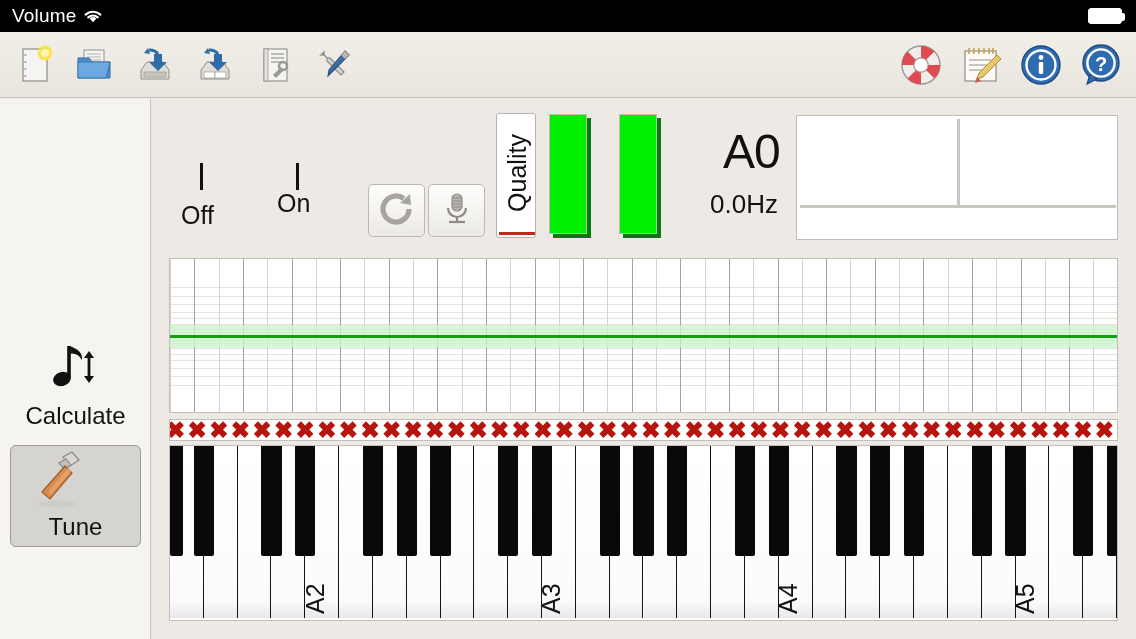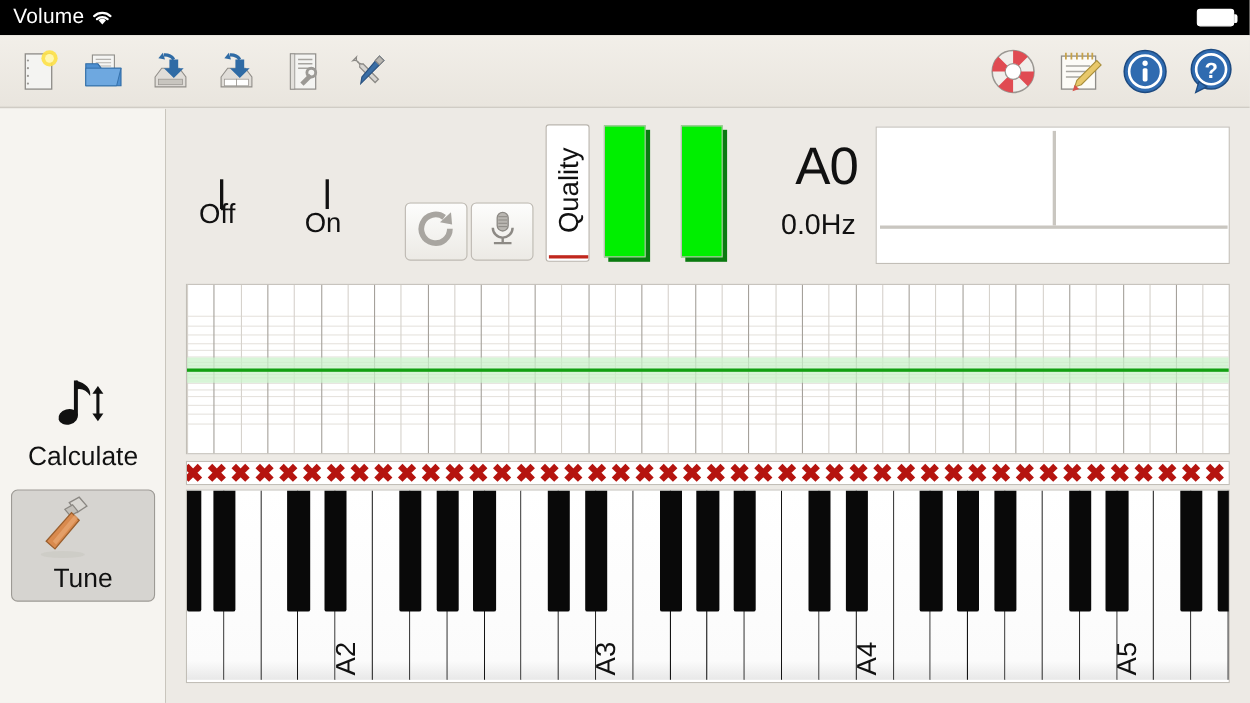--- a/index.html
+++ b/index.html
@@ -338,21 +338,21 @@
       </svg>
     </div>
     <div class="side-label">Calculate</div>
   </div>
 </div>
 
 <div id="main">
 
   <span class="vtick" style="left:49px; top:64px"></span>
   <span class="vtick" style="left:145px; top:64px"></span>
-  <span class="vtick-label" style="left:30px; top:82px">Off</span>
+  <span class="vtick-label" style="left:30px; top:102px">Off</span>
   <span class="vtick-label" style="left:126px; top:90px">On</span>
 
   <div class="sbtn" style="left:217px">
     <span>
       <svg width="36" height="34" viewBox="0 0 36 34">
         <path d="M30 17 a13 13 0 1 1 -5.2 -10.4" stroke="#a8a5a0" stroke-width="5.2" fill="none" stroke-linecap="butt"></path>
         <path d="M31 2 l1 11 -11 -2z" fill="#a8a5a0"></path>
       </svg>
     </span>
   </div>

